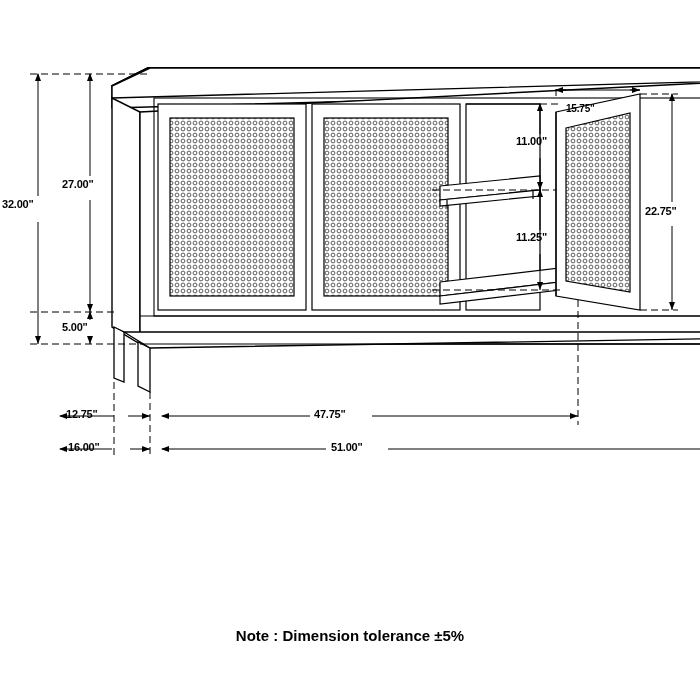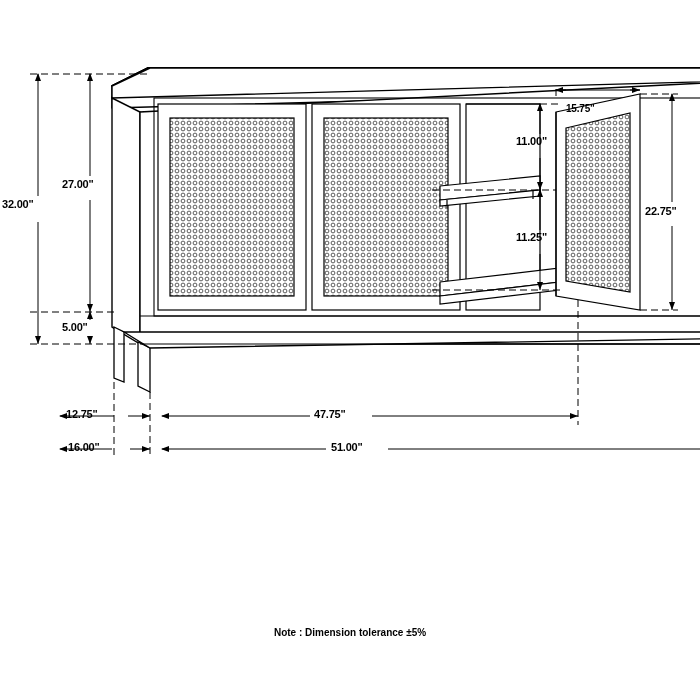--- a/index.html
+++ b/index.html
@@ -39,21 +39,21 @@
     font-size: 10px;
   }
   .note {
     position: absolute;
     left: 0;
     top: 627px;
     width: 700px;
     text-align: center;
     font-family: "Liberation Sans", sans-serif;
     font-weight: bold;
-    font-size: 10px;
+    font-size: 15px;
     color: #000;
   }
 </style>
 </head>
 <body>
 
 <div id="stage">
 
   <svg id="drawing" viewBox="0 0 700 700">
     <defs>

